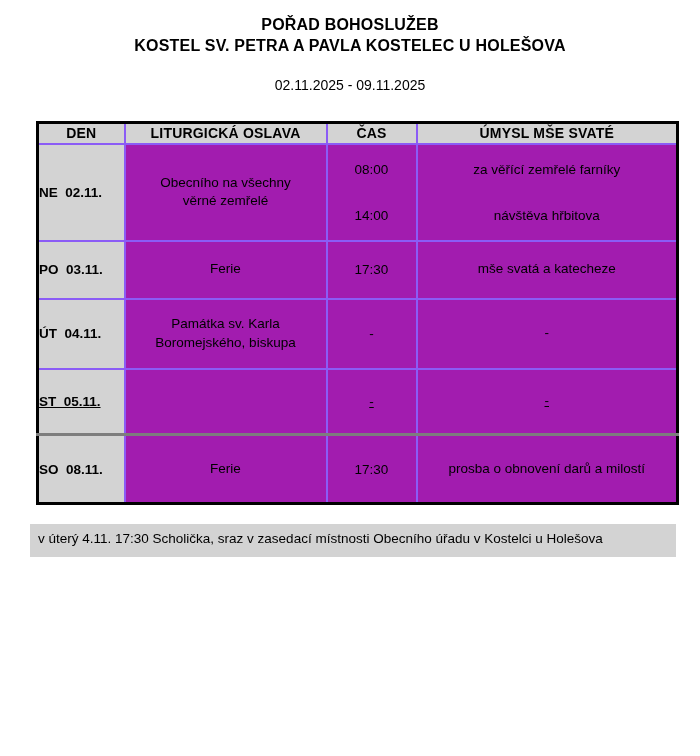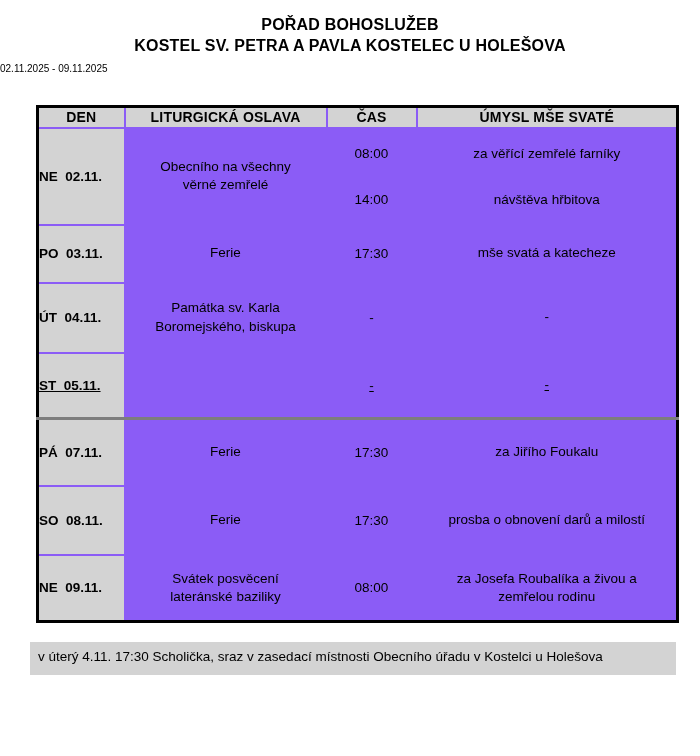--- a/index.html
+++ b/index.html
@@ -11,42 +11,42 @@
     overflow:hidden;
   }
   .page { width:700px; height:756px; padding-top:14px; }
 
   .title-line {
     text-align:center; font-weight:bold;
     font-size:16px; line-height:21px;
     letter-spacing:0.2px;
   }
   .date-range {
-    font-size:10px; line-height:20px; margin-top:3px;
+    text-align:center; font-size:14px; line-height:20px; margin-top:19px;
   }
 
   table.schedule {
     border-collapse:collapse;
     table-layout:fixed;
     width:640px;
     margin:26px 0 0 36px;
     border:3px solid #000;
   }
   .schedule th, .schedule td { border:2px solid #8b5cf6; }
 
   .schedule th {
     background:#d3d3d3;
     font-size:14px; font-weight:bold;
     height:21px; text-align:center;
     letter-spacing:0.2px;
   }
   .schedule td {
     font-size:13.5px;
     text-align:center; vertical-align:middle;
-    background:#8b5cf6;
+    background:#a21caf;
   }
   td.den {
     background:#d3d3d3;
     font-weight:bold;
     white-space:pre;
     text-align:left;
   }
   .multiline { white-space:pre-line; line-height:1.35; }
 
   tr.divider-after td { border-bottom:3px solid #7d7d7d;text-decoration:underline; }
@@ -121,38 +121,24 @@
 Boromejského, biskupa</td>
         <td>-</td>
         <td class="multiline">-</td>
       </tr>
       <tr style="height:66px" class="divider-after">
         <td class="den">ST  05.11.</td>
         <td class="multiline"></td>
         <td>-</td>
         <td class="multiline">-</td>
       </tr>
-      <tr style="height:67px">
-        <td class="den">PÁ  07.11.</td>
-        <td class="multiline">Ferie</td>
-        <td>17:30</td>
-        <td class="multiline">za Jiřího Foukalu</td>
-      </tr>
       <tr style="height:69px">
         <td class="den">SO  08.11.</td>
         <td class="multiline">Ferie</td>
         <td>17:30</td>
         <td class="multiline">prosba o obnovení darů a milostí</td>
-      </tr>
-      <tr style="height:67px">
-        <td class="den">NE  09.11.</td>
-        <td class="multiline">Svátek posvěcení
-lateránské baziliky</td>
-        <td>08:00</td>
-        <td class="multiline">za Josefa Roubalíka a živou a
-zemřelou rodinu</td>
       </tr>
     </tbody>
   </table>
 
   <div class="note">v úterý 4.11. 17:30 Scholička, sraz v zasedací místnosti Obecního úřadu v Kostelci u Holešova</div>
 
 </div>
 
 </body></html>

